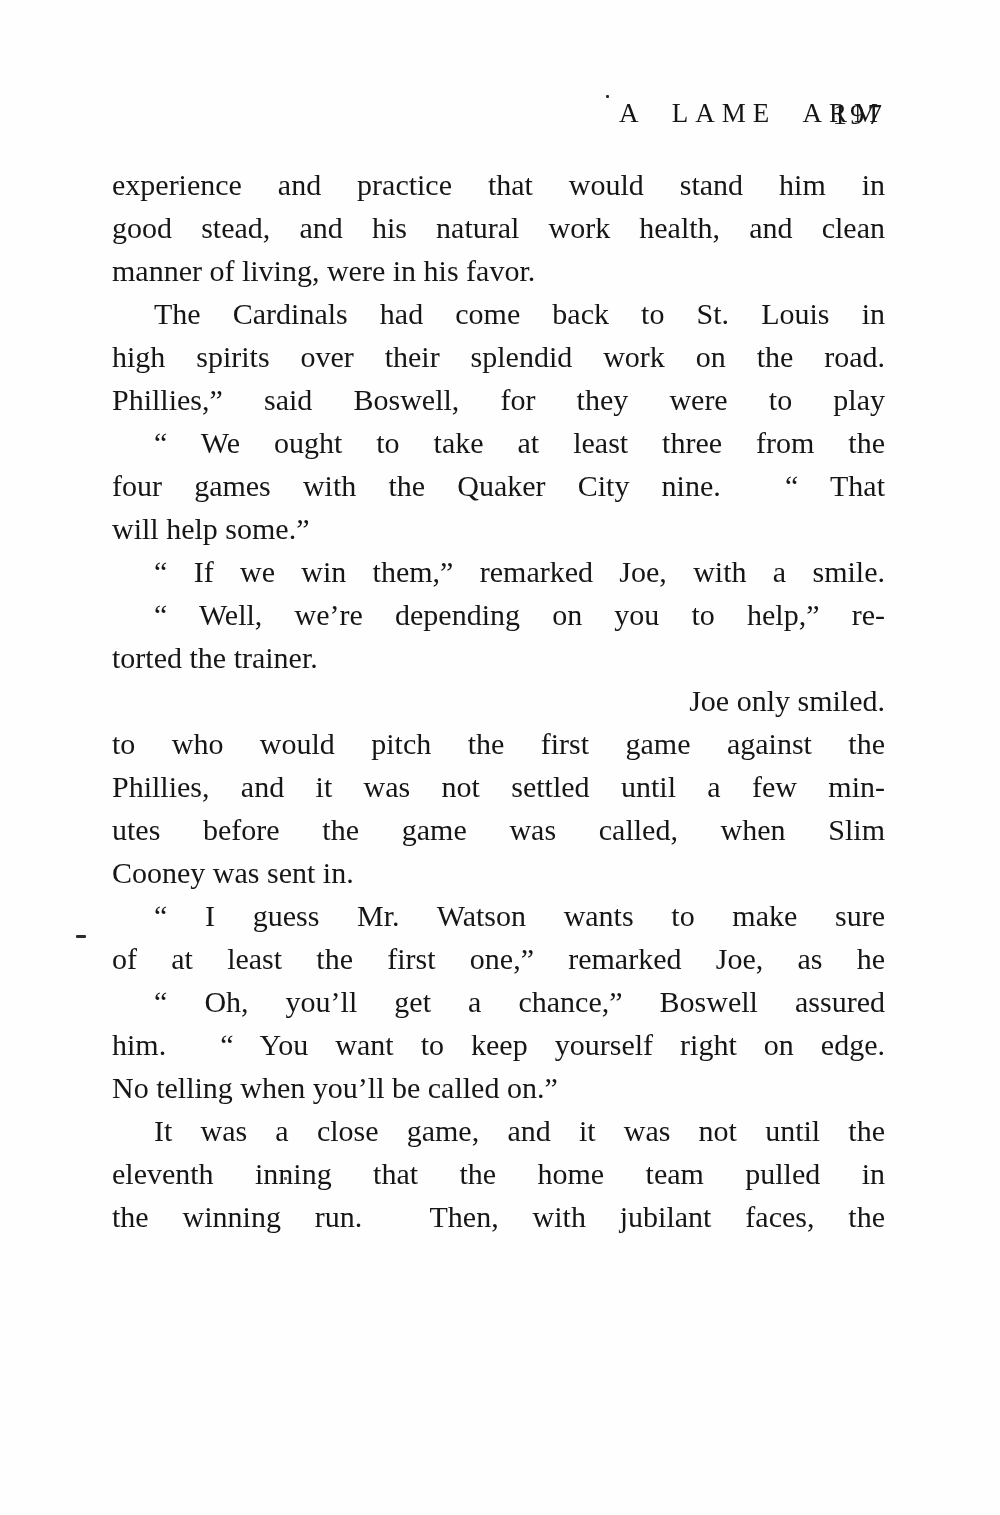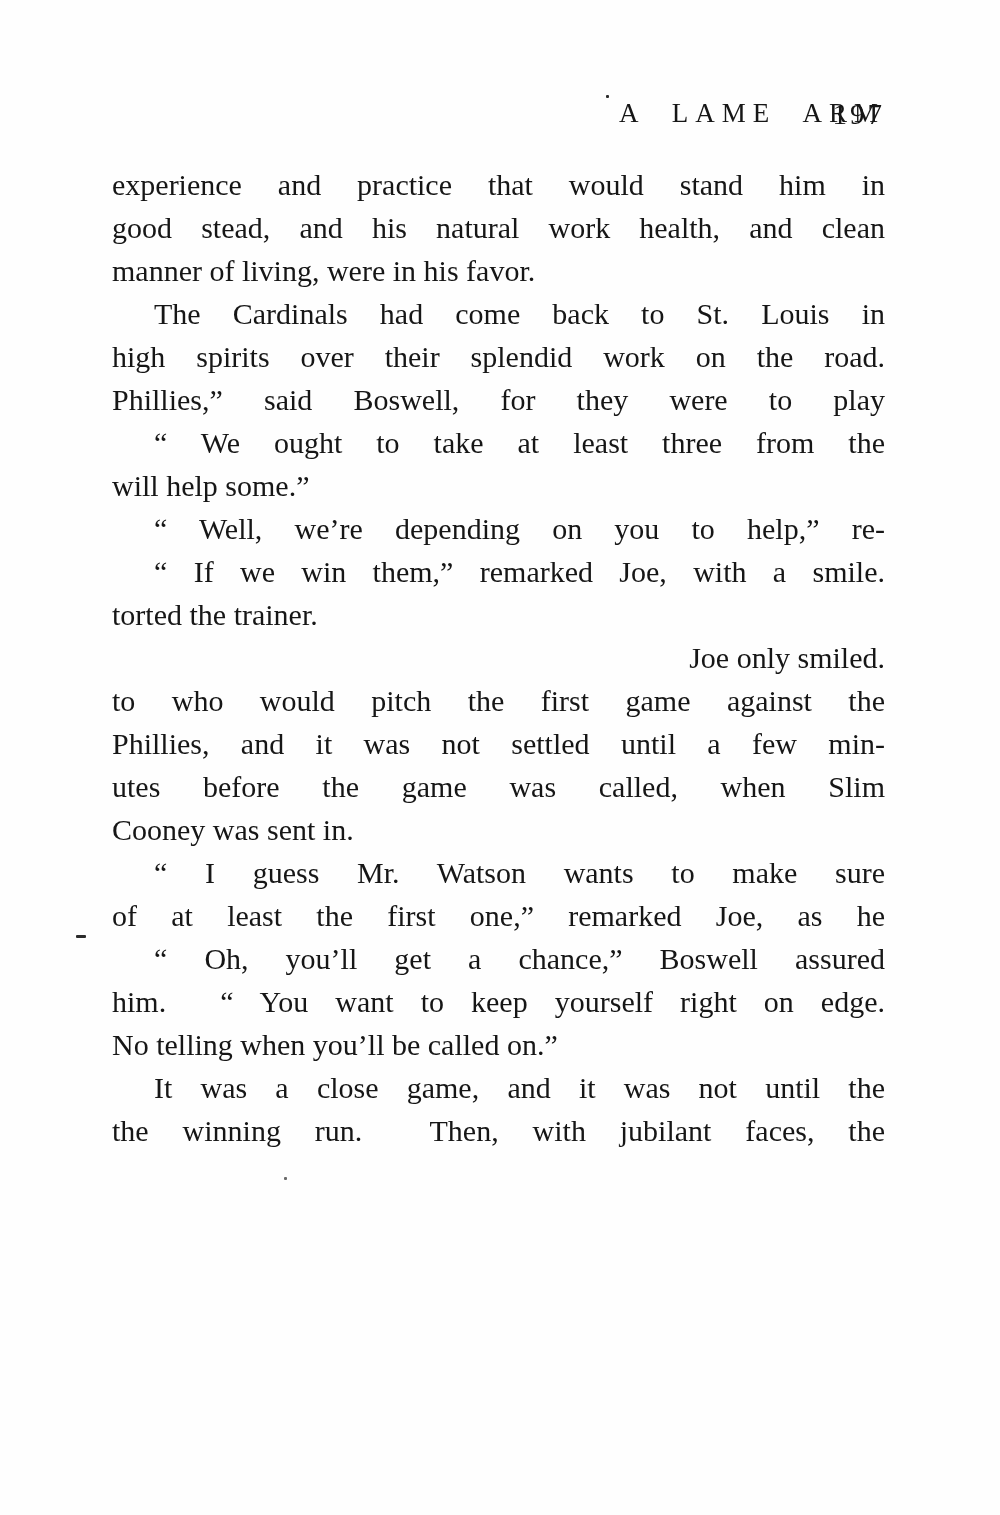--- a/index.html
+++ b/index.html
@@ -82,34 +82,36 @@
   </div>
 
   <div class="page-body">
       <div class="line justify">experience and practice that would stand him in</div>
       <div class="line justify">good stead, and his natural work health, and clean</div>
       <div class="line">manner of living, were in his favor.</div>
       <div class="line justify indent">The Cardinals had come back to St. Louis in</div>
       <div class="line justify">high spirits over their splendid work on the road.</div>
       <div class="line justify">Phillies,” said Boswell, for they were to play</div>
       <div class="line justify indent">“ We ought to take at least three from the</div>
+      <div class="line justify">four games with the Quaker City nine.&nbsp; “ That</div>
       <div class="line">will help some.”</div>
+      <div class="line justify indent">“ If we win them,” remarked Joe, with a smile.</div>
       <div class="line justify indent">“ Well, we’re depending on you to help,” re-</div>
-      <div class="line justify indent">“ If we win them,” remarked Joe, with a smile.</div>
       <div class="line">torted the trainer.</div>
       <div class="line indent">Joe only smiled.</div>
       <div class="line justify">to who would pitch the first game against the</div>
       <div class="line justify">Phillies, and it was not settled until a few min-</div>
       <div class="line justify">utes before the game was called, when Slim</div>
       <div class="line">Cooney was sent in.</div>
       <div class="line justify indent">“ I guess Mr. Watson wants to make sure</div>
       <div class="line justify">of at least the first one,” remarked Joe, as he</div>
       <div class="line justify indent">“ Oh, you’ll get a chance,” Boswell assured</div>
       <div class="line justify">him.&nbsp; “ You want to keep yourself right on edge.</div>
       <div class="line">No telling when you’ll be called on.”</div>
       <div class="line justify indent">It was a close game, and it was not until the</div>
+      <div class="line justify">eleventh inning that the home team pulled in</div>
       <div class="line justify">the winning run.&nbsp; Then, with jubilant faces, the</div>
     </div>
 
   <div class="speck speck-margin-dash"></div>
   <div class="speck speck-header-dot"></div>
   <div class="speck speck-body-dot"></div>
 </div>
 
 </body></html>

